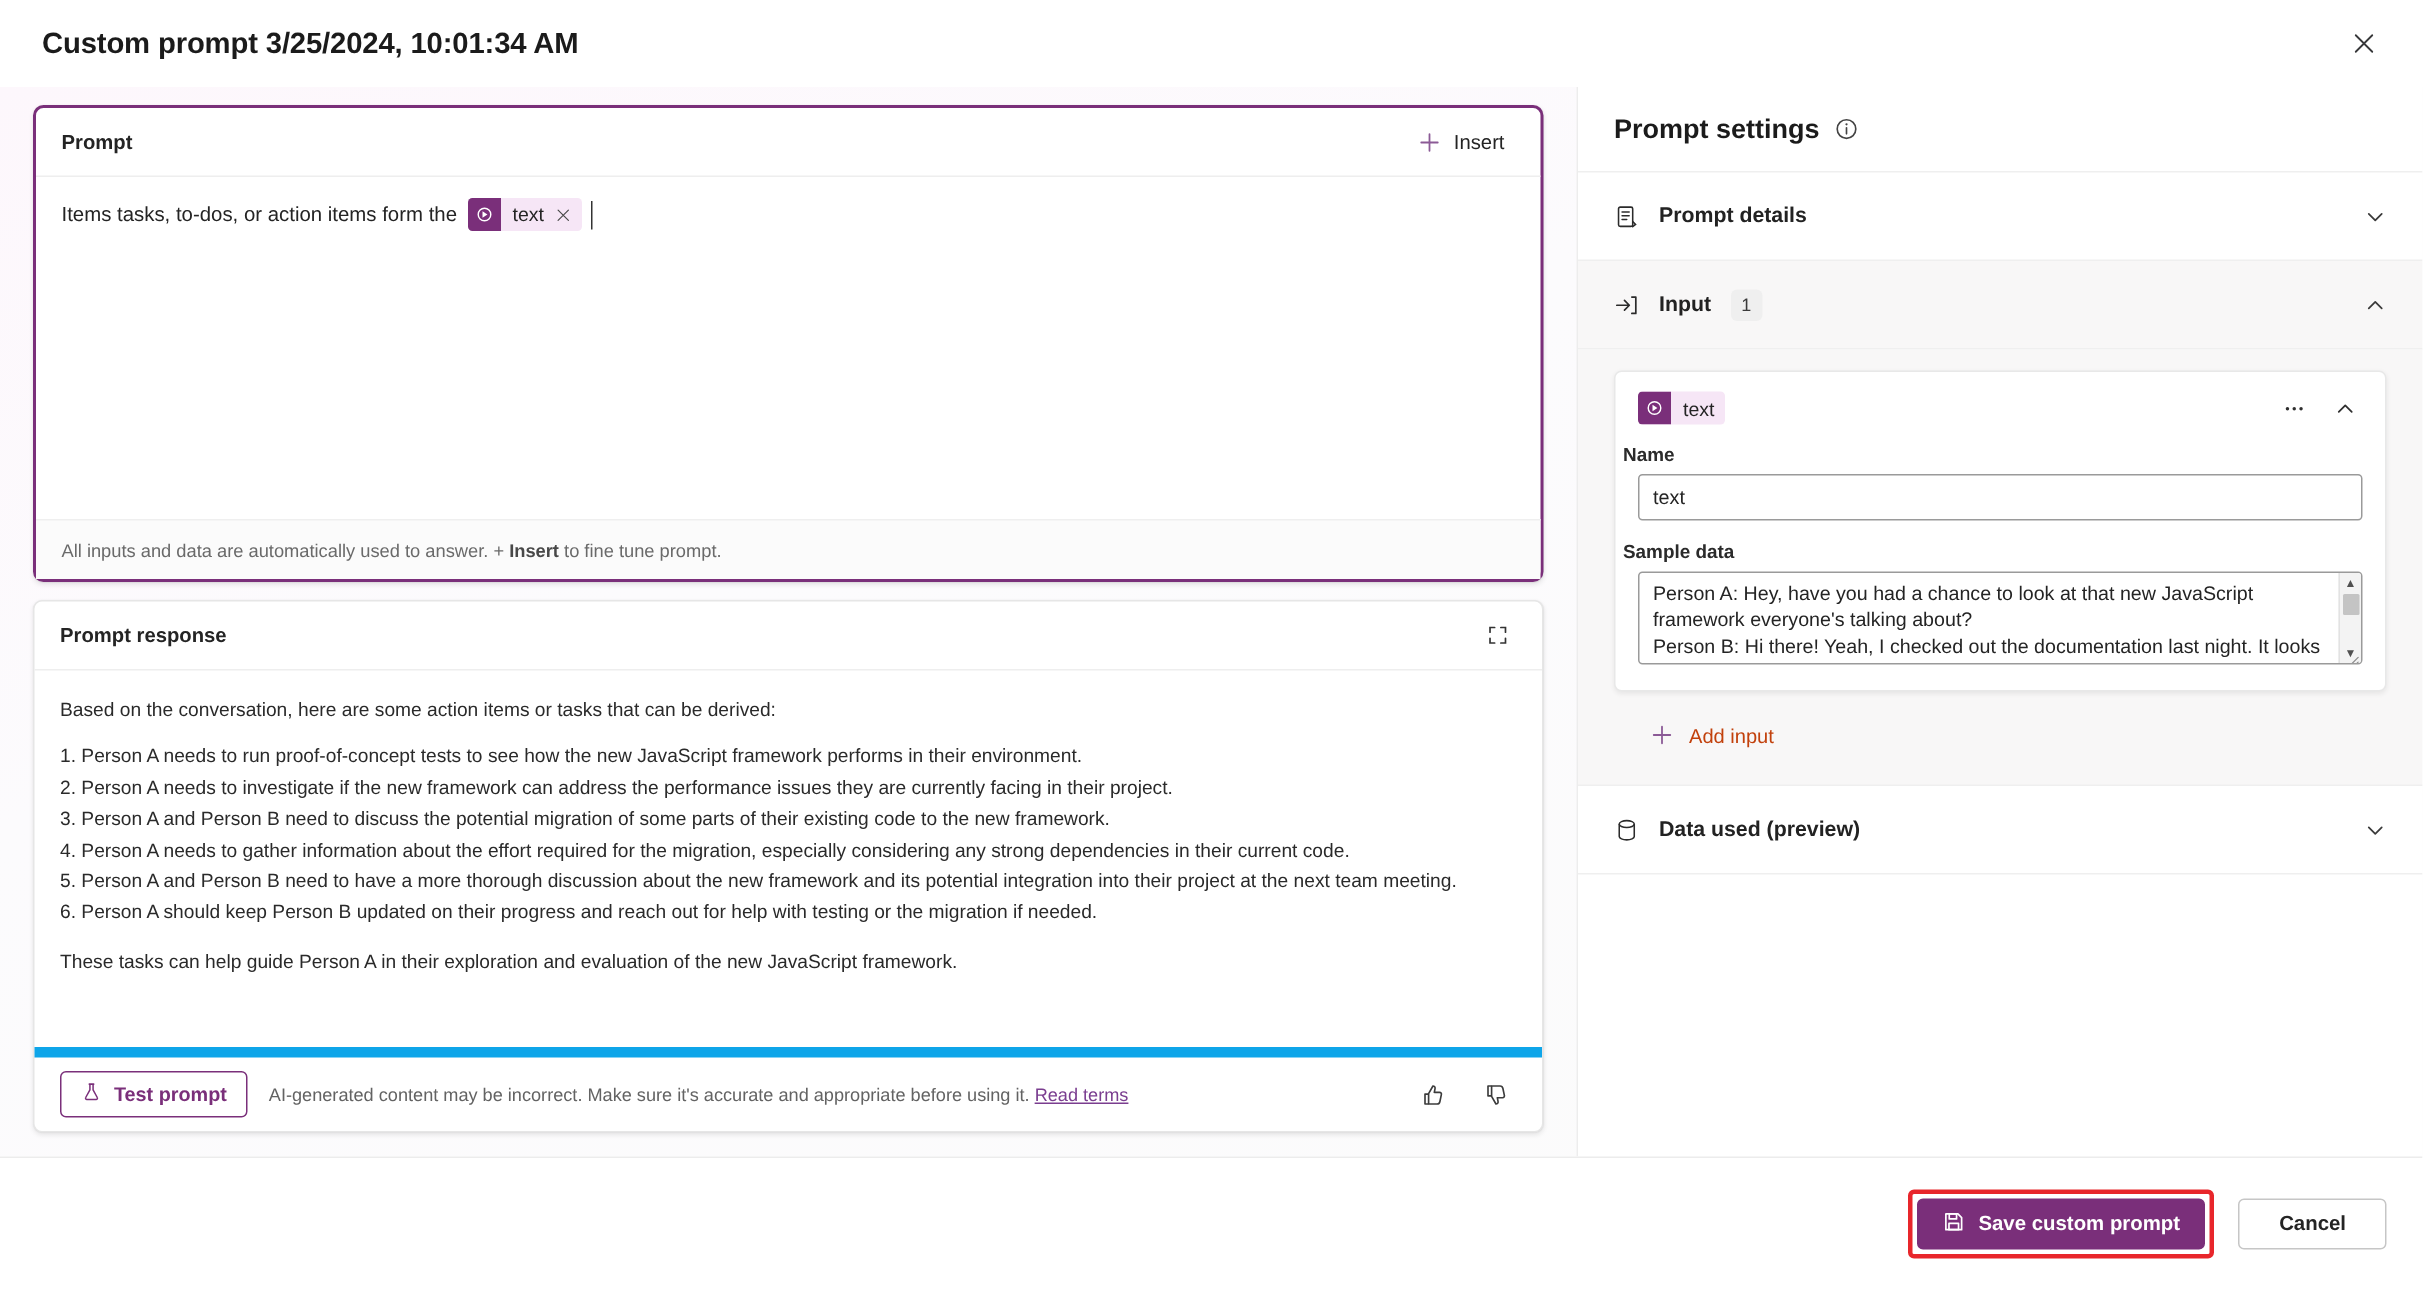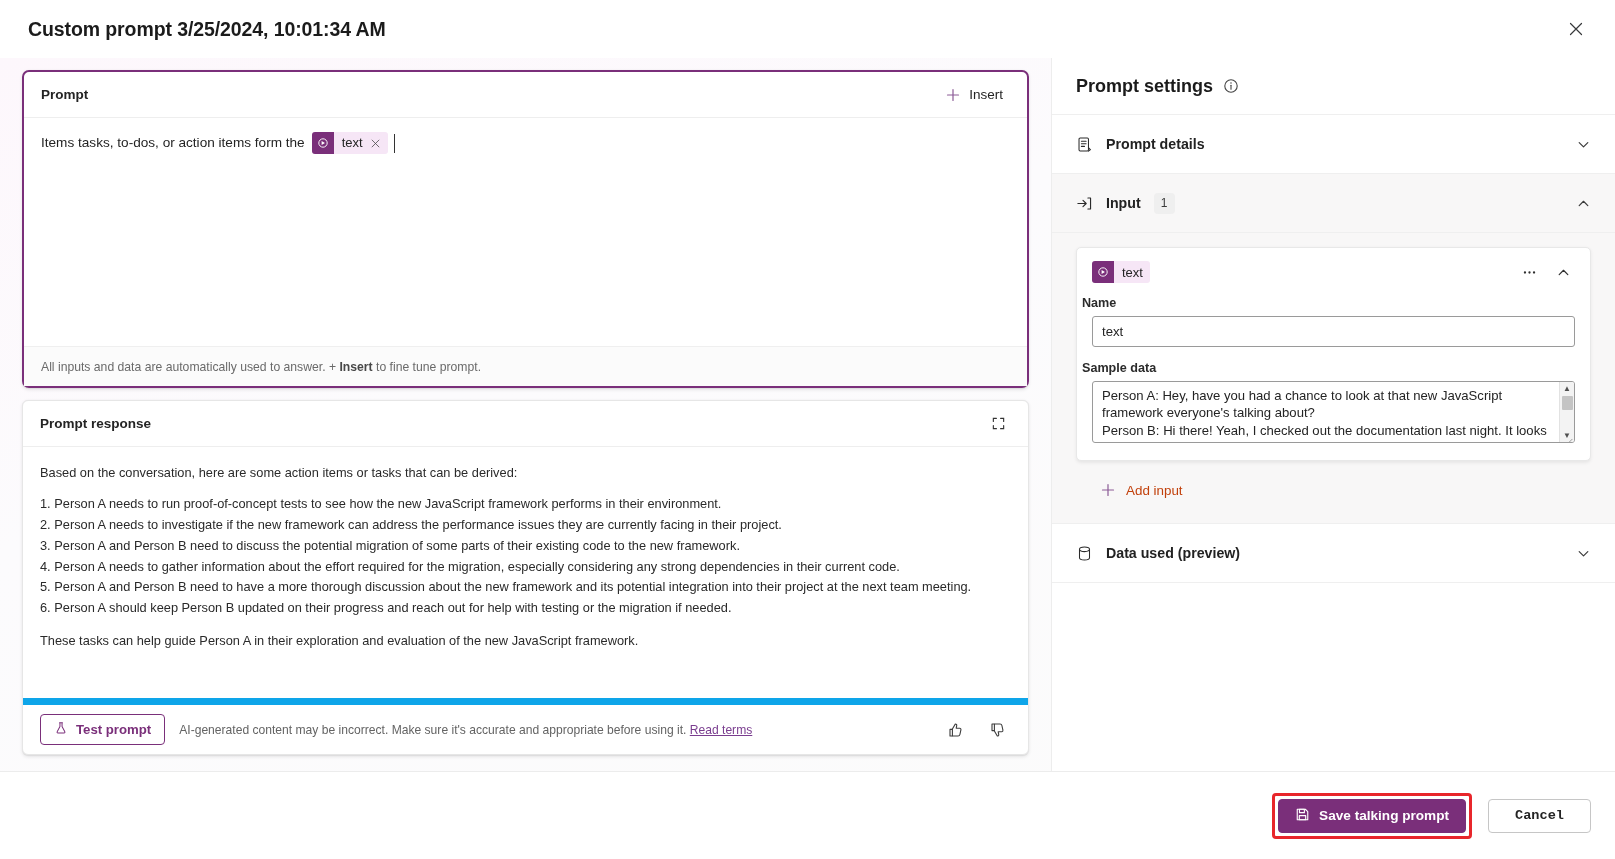--- a/index.html
+++ b/index.html
@@ -407,21 +407,21 @@
   }
   .cancel-btn {
     height: 34px;
     padding: 0 26px;
     background: #ffffff;
     border: 1px solid #c6c6c6;
     border-radius: 4px;
     color: #242424;
     font-size: 13.6px;
     font-weight: 600;
-    font-family: Liberation Mono, monospace;
+    font-family: Liberation Sans, sans-serif;
     cursor: pointer;
   }
 </style>
 </head>
 <body>
 
 <div class="app">
 
   <div class="titlebar">
     <div class="title-text">Custom prompt 3/25/2024, 10:01:34 AM</div>
@@ -654,18 +654,18 @@
   <div class="bottombar">
     <span class="save-highlight">
       <button class="save-btn">
         <span>
           <svg width="15" height="15" viewBox="0 0 16 16" fill="none" stroke="currentColor" stroke-width="1.2" stroke-linejoin="round">
               <path d="M2.4 2.4 H11 L13.6 5 V13.6 H2.4 Z"></path>
               <path d="M4.8 2.4 H10 V6 H4.8 Z"></path>
               <path d="M4.6 9.2 H11.4 V13.6 H4.6 Z"></path>
             </svg>
         </span>
-        <span>Save talking prompt</span>
+        <span>Save custom prompt</span>
       </button>
     </span>
     <button class="cancel-btn">Cancel</button>
   </div>
 </div>
 
 </body></html>

